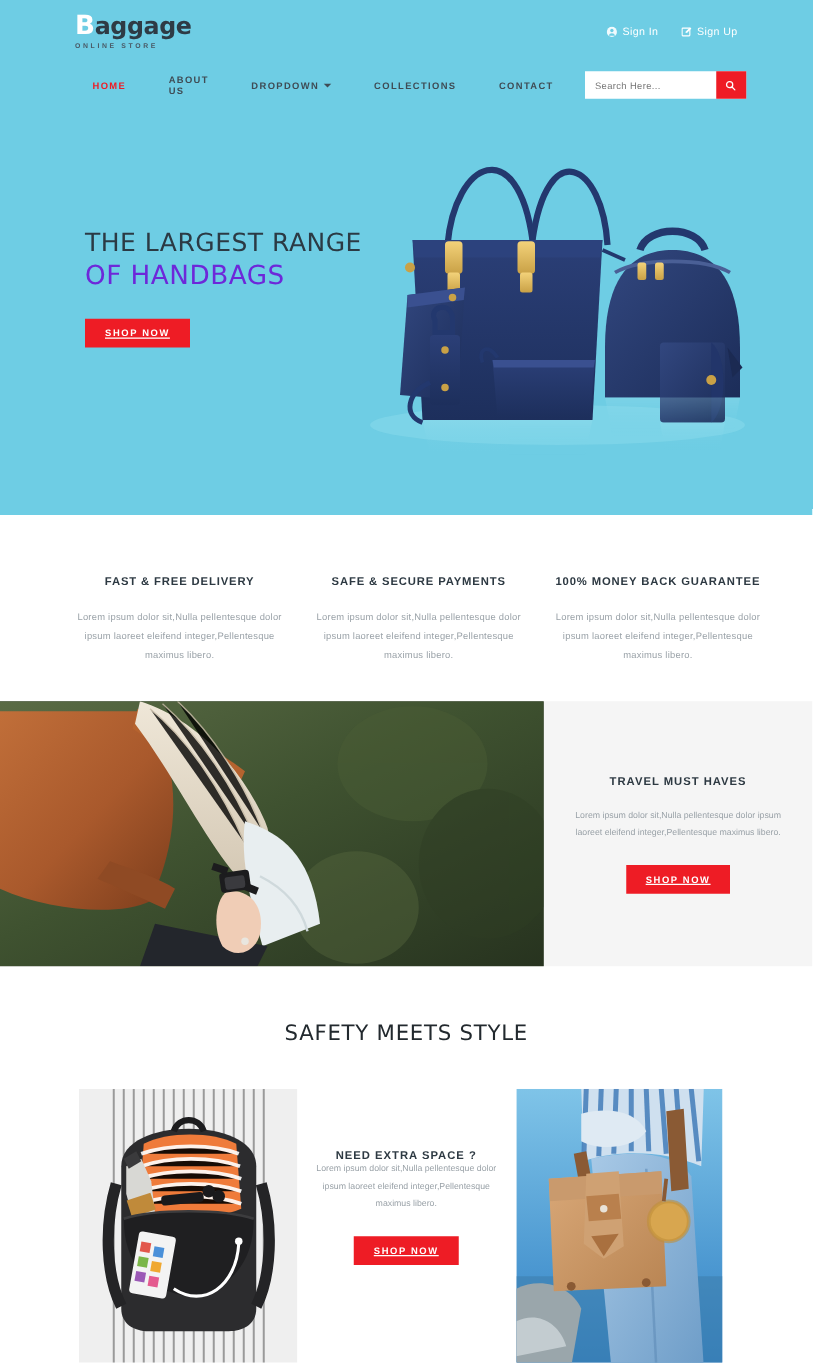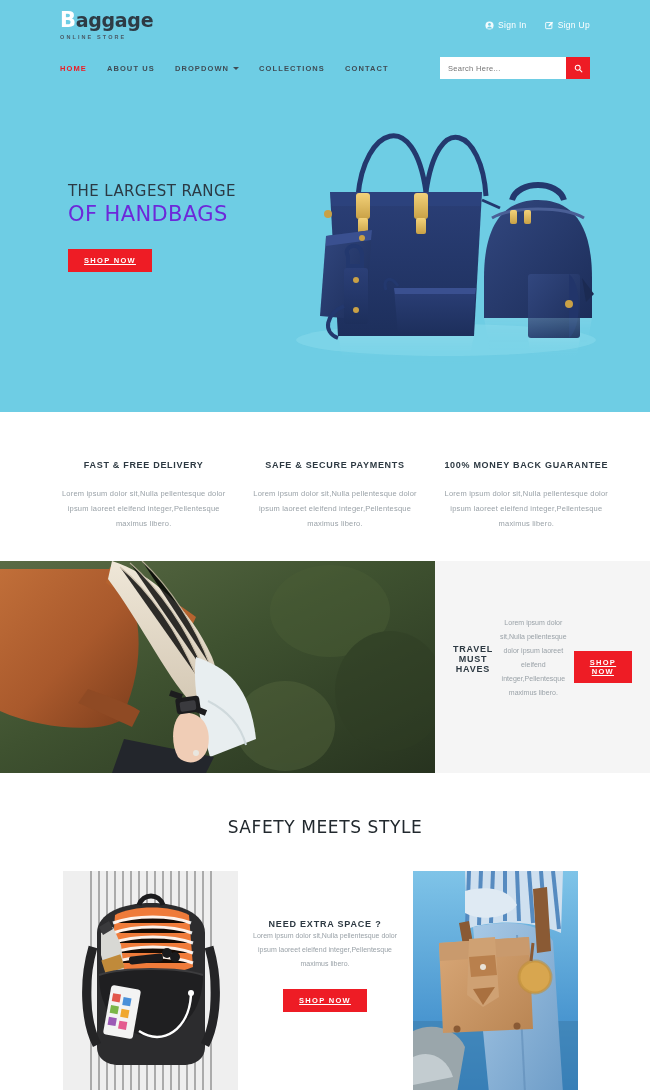--- a/index.html
+++ b/index.html
@@ -71,20 +71,21 @@
   .navlist { display: flex; align-items: center; gap: 20px; list-style: none; }
   .navlist li {
     font-size: 7.5px;
     font-weight: 700;
     letter-spacing: 1.1px;
     color: #3f4c55;
     cursor: pointer;
     display: flex;
     align-items: center;
     gap: 4px;
+    margin-left: 14px;
   }
   .navlist li.active { color: #ee1c25; }
   .caret {
     width: 0; height: 0;
     border-left: 3px solid transparent;
     border-right: 3px solid transparent;
     border-top: 3px solid #3f4c55;
     display: inline-block;
   }
   .searchwrap {
@@ -112,21 +113,21 @@
     border: none;
     display: flex;
     align-items: center;
     justify-content: center;
     cursor: pointer;
   }
 
   
   .hero-text { position: absolute; left: 68px; top: 182px; }
   .hero-l1 {
-    font-size: 15px;
+    font-size: 20px;
     color: #2b3a44;
     letter-spacing: 0.4px;
     line-height: 1.25;
     font-weight: 400;
     font-family: "DejaVu Sans", sans-serif;
   }
   .hero-l2 {
     font-size: 21px;
     color: #6d28d9;
     letter-spacing: 0.4px;
@@ -175,21 +176,21 @@
     letter-spacing: 0.2px;
   }
 
   
   .travel { display: flex; width: 650px; height: 212px; }
   .travel-img { width: 435px; height: 212px; position: relative; overflow:hidden; background:#3d4a33; }
   .travel-copy {
     width: 215px;
     background: #f5f5f5;
     display: flex;
-    flex-direction: row;
+    flex-direction: column;
     align-items: center;
     justify-content: center;
     padding: 0 18px;
     text-align: center;
   }
   .travel-copy h3 {
     font-size: 9px;
     font-weight: 700;
     letter-spacing: 0.8px;
     color: #2d3942;

